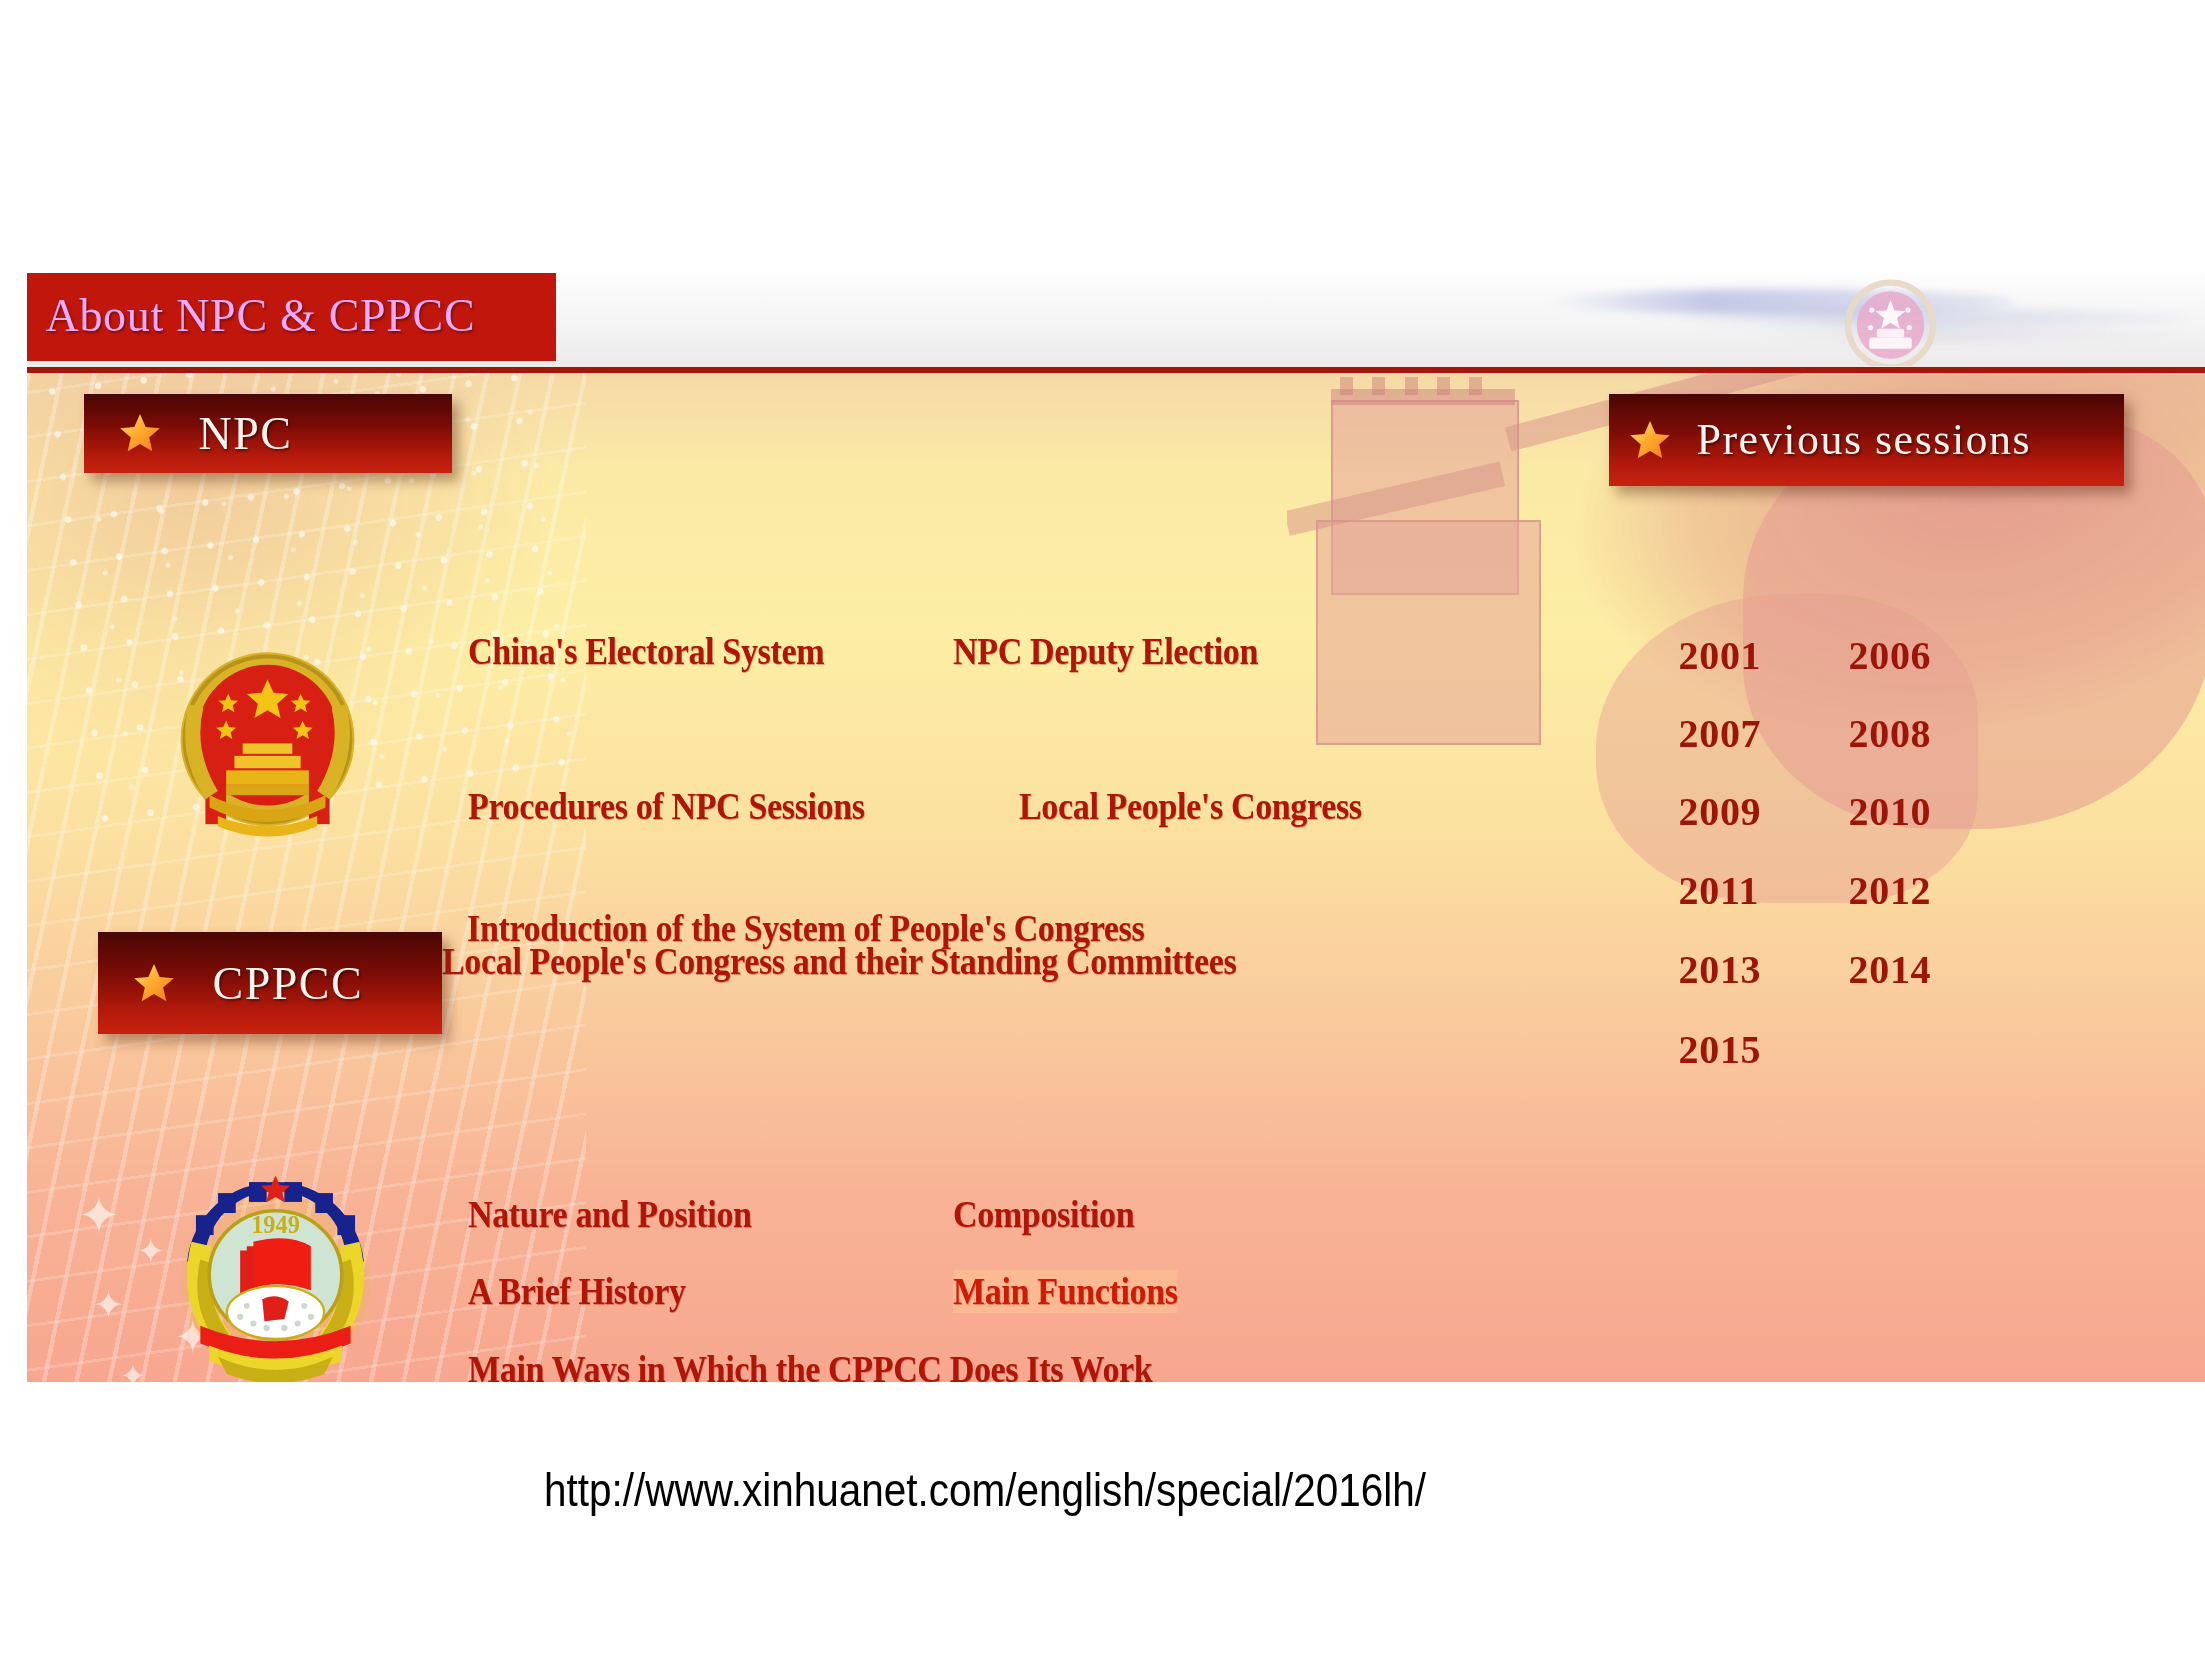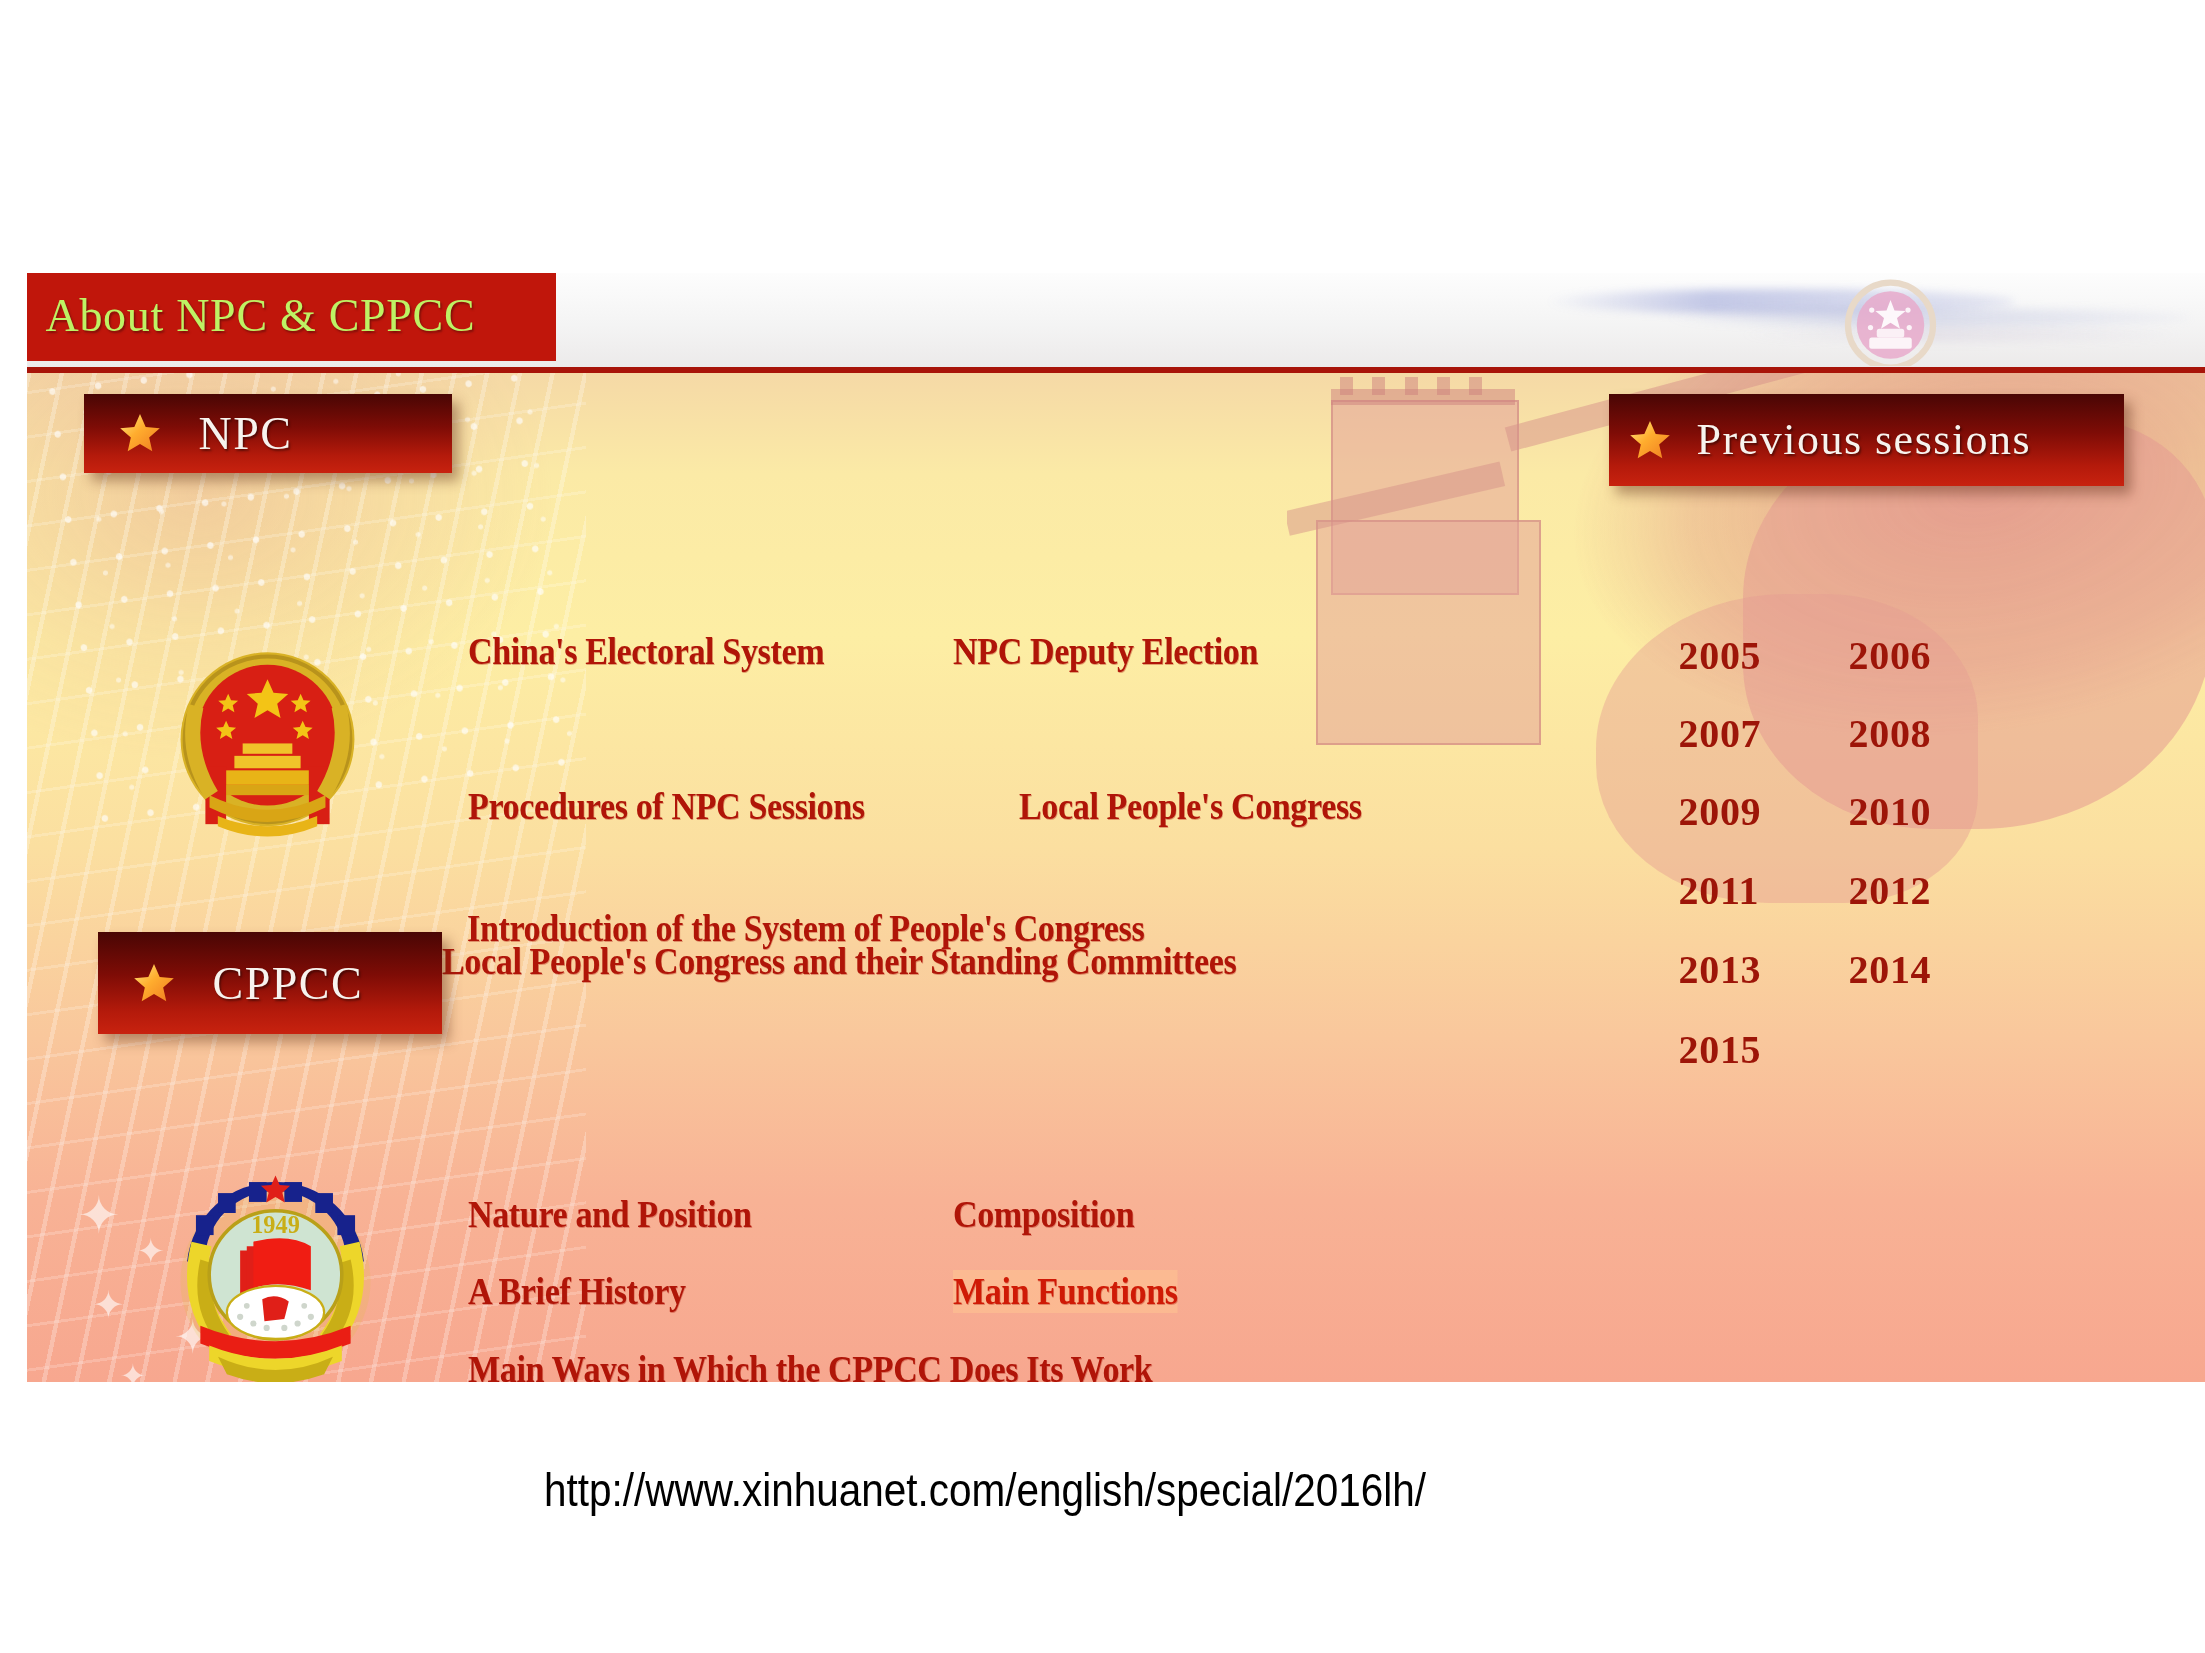--- a/index.html
+++ b/index.html
@@ -54,21 +54,21 @@
   .title-plate {
     position: absolute;
     left: 0; top: -2.9px;
     width: 529px;
     height: 91px;
     background: #c0160b;
     display: flex;
     align-items: center;
   }
   .title-plate .title-text {
-    color: #bef264;
+    color: #f0abfc;
     font-family: "Liberation Serif", serif;
     font-size: 46px;
     letter-spacing: 0.7px;
     padding-left: 19px;
     text-shadow: 1.5px 1.5px 2.2px rgba(0,0,0,.35);
     white-space: nowrap;
   }
 
   
   .banner-body {
@@ -426,21 +426,21 @@
           <stop offset="0%" stop-color="#ffe680"></stop>
               <stop offset="45%" stop-color="#ffad2e"></stop>
               <stop offset="100%" stop-color="#ef7a20"></stop>
         </linearGradient>
           </defs>
         <path d="M12 1.6 l3.1 7.1 7.7.7 -5.8 5.1 1.7 7.5 -6.7-4 -6.7 4 1.7-7.5 -5.8-5.1 7.7-.7z" fill="url(#gs3)"></path>
       </svg>
       <span class="plate-label">Previous sessions</span>
     </div>
 
-    <a class="year" style="left:1652px; top:259px;">2005</a>
+    <a class="year" style="left:1652px; top:259px;">2001</a>
     <a class="year" style="left:1822px; top:259px;">2006</a>
     <a class="year" style="left:1652px; top:337px;">2007</a>
     <a class="year" style="left:1822px; top:337px;">2008</a>
     <a class="year" style="left:1652px; top:415px;">2009</a>
     <a class="year" style="left:1822px; top:415px;">2010</a>
     <a class="year" style="left:1652px; top:494px;">2011</a>
     <a class="year" style="left:1822px; top:494px;">2012</a>
     <a class="year" style="left:1652px; top:573px;">2013</a>
     <a class="year" style="left:1822px; top:573px;">2014</a>
     <a class="year" style="left:1652px; top:653px;">2015</a>

